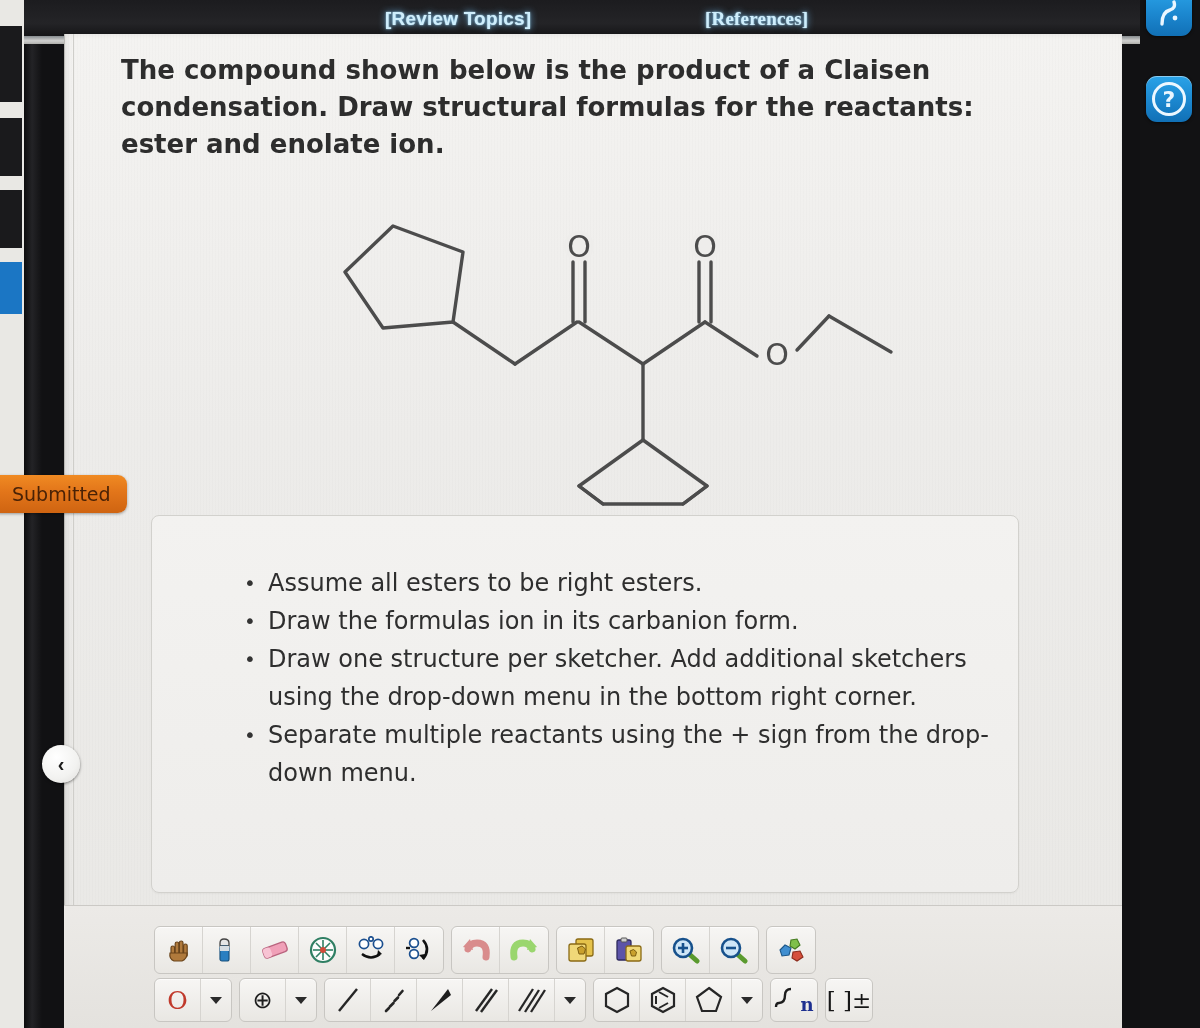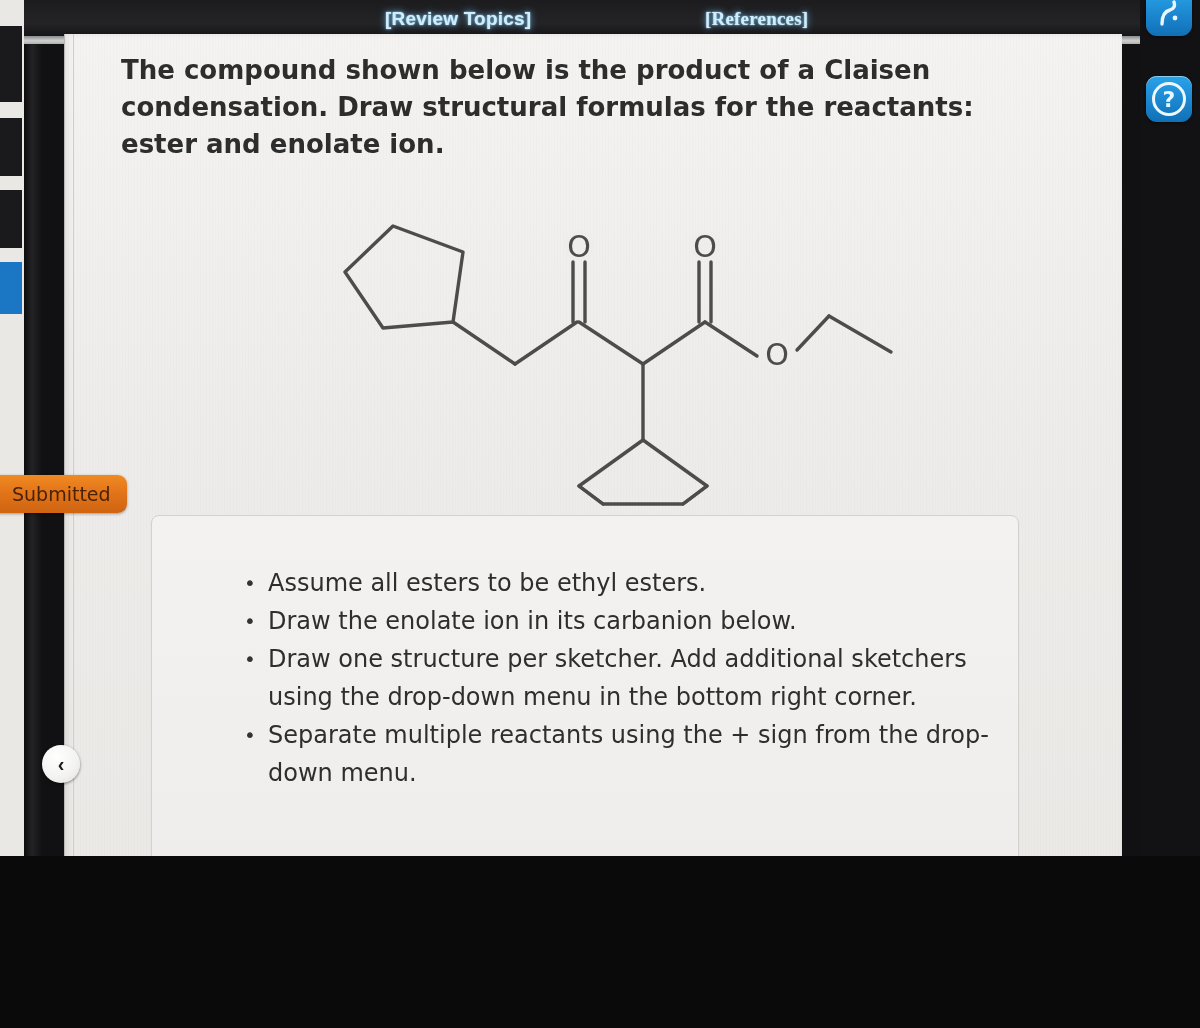--- a/index.html
+++ b/index.html
@@ -4,21 +4,21 @@
 <style>
   * { box-sizing: border-box; margin: 0; padding: 0; }
   html, body {
     width: 1200px; height: 1028px;
     overflow: hidden;
     font-family: "Liberation Sans", sans-serif;
     background: #0a0a0a;
   }
   #screen {
     position: relative;
-    width: 1200px; height: 856px;
+    width: 1200px; height: 1028px;
     background: #111113;
     overflow: hidden;
   }
 
   
   #left-strip {
     position: absolute; left: 0; top: 0; width: 24px; height: 1028px;
     background: #e9e8e4;
   }
   .strip-block {
@@ -259,24 +259,24 @@
             <text x="400" y="53">O</text>
             <circle cx="472" cy="150" r="15" fill="#eeedeb"></circle>
             <text x="472" y="161">O</text>
           </g>
         </svg>
       </div>
 
       <div id="card">
         <ul id="bullets">
           <li>
-            <span>Assume all esters to be ethyl esters.</span>
+            <span>Assume all esters to be right esters.</span>
           </li>
           <li>
-            <span>Draw the enolate ion in its carbanion below.</span>
+            <span>Draw the formulas ion in its carbanion form.</span>
           </li>
           <li>
             <span>Draw one structure per sketcher. Add additional sketchers using the drop-down menu in the bottom right corner.</span>
           </li>
           <li>
             <span>Separate multiple reactants using the + sign from the drop-down menu.</span>
           </li>
         </ul>
       </div>
 

